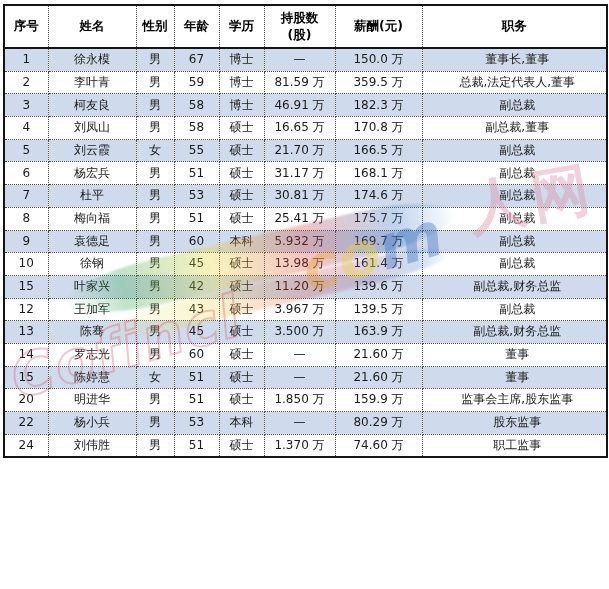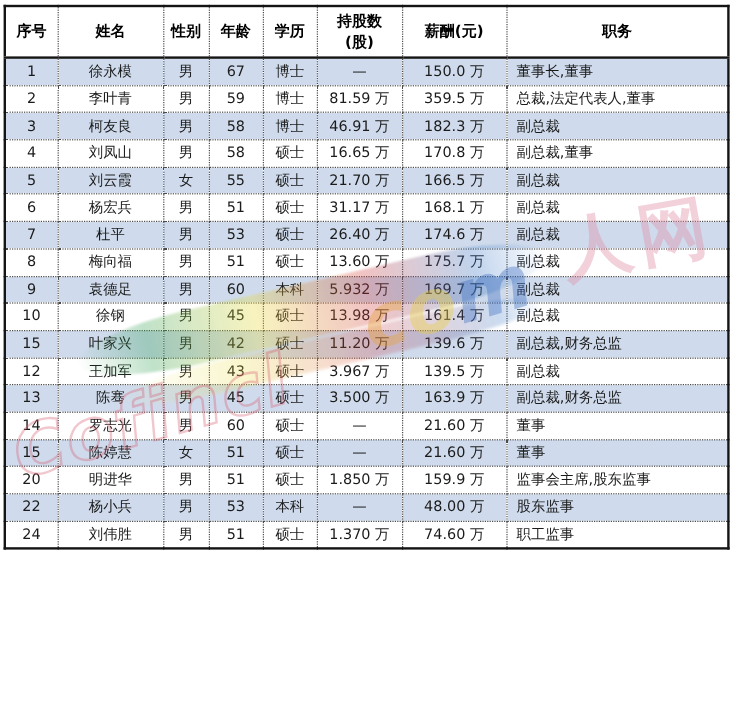--- a/index.html
+++ b/index.html
@@ -47,21 +47,21 @@
     color:#1b1b1b;
     text-align:center;
     vertical-align:middle;
     border-right:1px dotted #4a4a4a;
     border-bottom:1px dotted #4a4a4a;
     white-space:pre-line;
     line-height:1.45;
     padding:0 2px;
     overflow:hidden;
   }
-  td.pos{text-align:left;padding-left:8px;}
+  td.pos{text-align:center;padding-left:8px;}
   tbody tr:nth-child(odd){background:#cfdbec;}
   tbody tr:nth-child(even){background:#ffffff;}
   tbody tr:last-child td{border-bottom:none;}
 
   
   .wm{position:absolute;pointer-events:none;user-select:none;}
   .wm-swoosh1{
     left:60px;top:235px;width:400px;height:46px;
     transform:rotate(-13deg);
     border-radius:50%/100%;
@@ -201,31 +201,31 @@
           <td>31.17 万</td>
           <td>168.1 万</td>
           <td class="pos">副总裁</td>
         </tr>
         <tr>
           <td>7</td>
           <td>杜平</td>
           <td>男</td>
           <td>53</td>
           <td>硕士</td>
-          <td>26.40 万</td>
+          <td>30.81 万</td>
           <td>174.6 万</td>
           <td class="pos">副总裁</td>
         </tr>
         <tr>
           <td>8</td>
           <td>梅向福</td>
           <td>男</td>
           <td>51</td>
           <td>硕士</td>
-          <td>13.60 万</td>
+          <td>25.41 万</td>
           <td>175.7 万</td>
           <td class="pos">副总裁</td>
         </tr>
         <tr>
           <td>9</td>
           <td>袁德足</td>
           <td>男</td>
           <td>60</td>
           <td>本科</td>
           <td>5.932 万</td>
@@ -302,21 +302,21 @@
           <td>159.9 万</td>
           <td class="pos">监事会主席,股东监事</td>
         </tr>
         <tr>
           <td>22</td>
           <td>杨小兵</td>
           <td>男</td>
           <td>53</td>
           <td>本科</td>
           <td>—</td>
-          <td>48.00 万</td>
+          <td>80.29 万</td>
           <td class="pos">股东监事</td>
         </tr>
         <tr>
           <td>24</td>
           <td>刘伟胜</td>
           <td>男</td>
           <td>51</td>
           <td>硕士</td>
           <td>1.370 万</td>
           <td>74.60 万</td>

